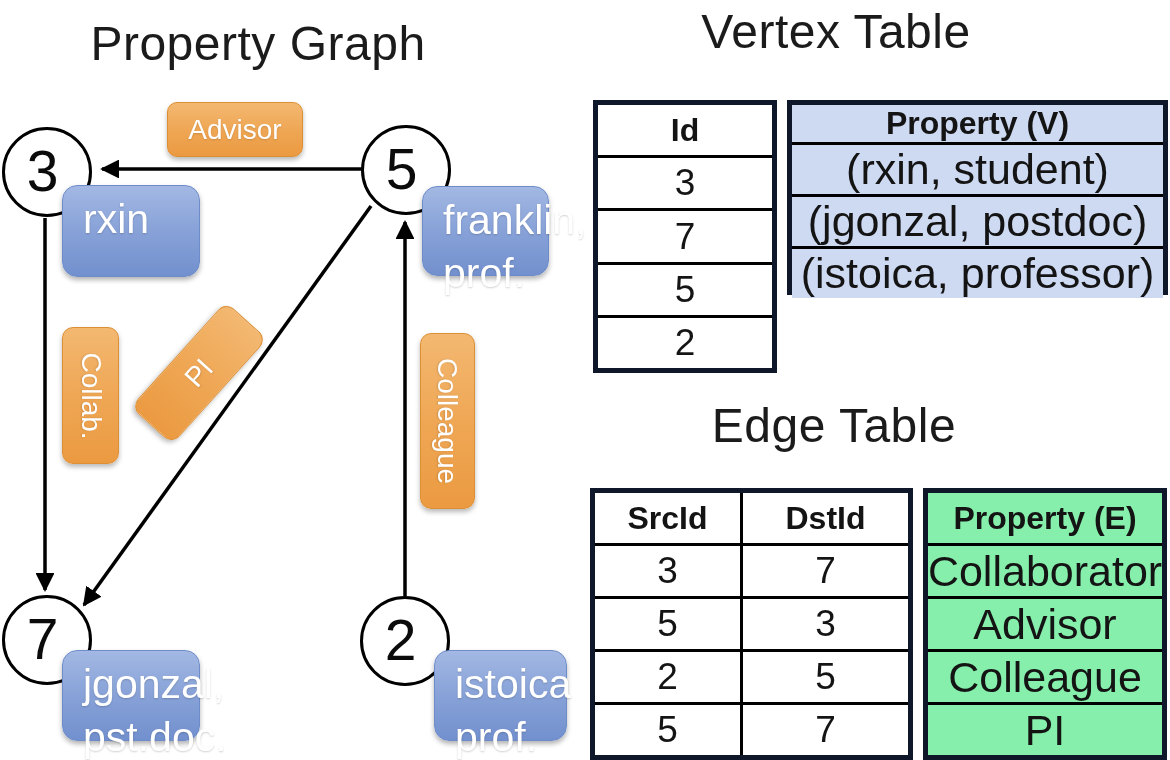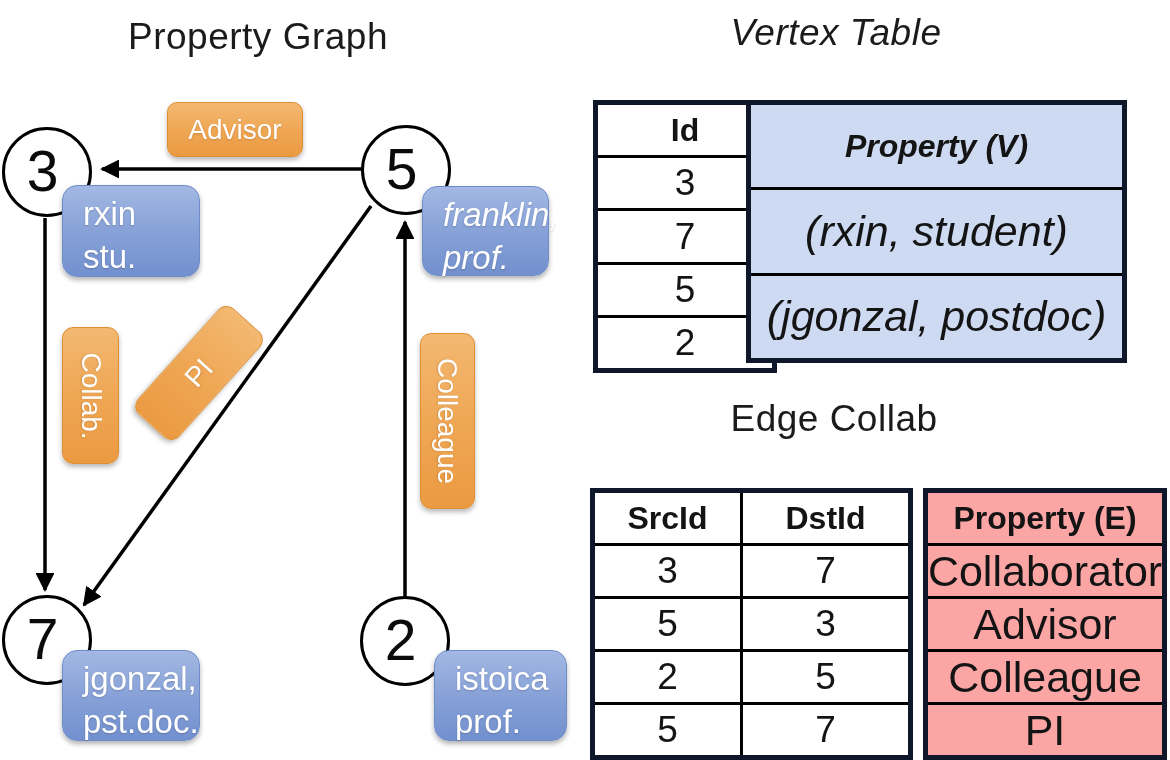--- a/index.html
+++ b/index.html
@@ -5,42 +5,42 @@
   html,body { margin:0; padding:0; background:#ffffff; }
   * { box-sizing:border-box; }
   .stage {
     position:relative; width:1170px; height:760px; background:#ffffff;
     font-family:"Liberation Sans", sans-serif; overflow:hidden; color:#161616;
   }
 
   
   .big-title {
     position:absolute; transform:translateX(-50%);
-    font-size:37px; font-weight:400; letter-spacing:0.5px;
+    font-size:48px; font-weight:400; letter-spacing:0.5px;
     color:#1b1b1b; white-space:nowrap;
   }
 
   
   .edges-svg { position:absolute; left:0; top:0; }
 
   .vertex-circle {
     position:absolute; width:90px; height:90px; border:3.5px solid #000;
     border-radius:50%; background:#fff; display:flex; align-items:center;
     justify-content:center;
   }
   .vertex-circle span {
     font-size:57px; font-weight:400; color:#0b0b0b; margin-left:-9px; margin-top:-2px;
   }
 
   .prop-box {
     position:absolute; border-radius:15px;
     background:linear-gradient(180deg,#a3b8e3 0%, #8aa4d9 45%, #7290ce 100%);
     border:1.5px solid #6d8cc9;
     box-shadow:0 3px 5px rgba(0,0,0,0.30);
-    color:#ffffff; font-size:33px; line-height:1.30;
+    color:#ffffff; font-size:41px; line-height:1.30;
     padding:7px 0 0 20px;
     text-shadow:0 1px 2px rgba(0,0,0,0.18);
   }
 
   .edge-pill {
     position:absolute;
     background:linear-gradient(180deg,#f3b871 0%, #efa755 50%, #eb9a41 100%);
     border:1.5px solid #dd8f33; border-radius:11px;
     box-shadow:0 3px 5px rgba(0,0,0,0.28);
     color:#ffffff; font-size:28px;
@@ -64,21 +64,21 @@
   .tbox .trow.num { font-size:37px; }
 
   .split-row { padding:0; }
   .split-row .cell {
     height:100%; display:flex; align-items:center; justify-content:center;
   }
   .split-row .cell.c1 { width:148px; border-right:3px solid #000;text-align:right; }
   .split-row .cell.c2 { flex:1; }
 
   .fill-vblue  { background:#cedaf2; }
-  .fill-etan   { background:#fca5a5;text-align:center; }
+  .fill-etan   { background:#86efac;text-align:center; }
 </style>
 </head>
 <body>
 
 <div class="stage">
 
   <div class="big-title" style="left:258px; top:16px;">Property Graph</div>
 
   <svg class="edges-svg" width="580" height="760" viewBox="0 0 580 760">
     <defs>
@@ -100,23 +100,22 @@
   </div>
   <div class="vertex-circle" style="left:2px; top:595px;">
     <span>7</span>
   </div>
   <div class="vertex-circle" style="left:360px; top:596px;">
     <span>2</span>
   </div>
 
   <div class="prop-box" style="left:62px; top:185px; width:138px; height:92px;">
     <div>rxin</div>
-    <div>stu.</div>
   </div>
-  <div class="prop-box" style="left:422px; top:186px; width:127px; height:90px;font-style:italic;">
+  <div class="prop-box" style="left:422px; top:186px; width:127px; height:90px;">
     <div>franklin,</div>
     <div>prof.</div>
   </div>
   <div class="prop-box" style="left:62px; top:650px; width:138px; height:91px;">
     <div>jgonzal,</div>
     <div>pst.doc.</div>
   </div>
   <div class="prop-box" style="left:422px; top:650px; width:133px; height:91px;margin-left:12px;">
     <div>istoica</div>
     <div>prof.</div>
@@ -128,37 +127,38 @@
   <div class="edge-pill" style="left:62px; top:327px; width:57px; height:137px;">
     <span class="vtext">Collab.</span>
   </div>
   <div class="edge-pill" style="left:171px; top:302px; width:56px; height:142px; transform:rotate(42deg);">
     <span class="vtext-up">PI</span>
   </div>
   <div class="edge-pill" style="left:420px; top:333px; width:55px; height:176px;">
     <span class="vtext">Colleague</span>
   </div>
 
-  <div class="big-title" style="left:836px; top:12px;font-style:italic;">Vertex Table</div>
+  <div class="big-title" style="left:836px; top:4px;">Vertex Table</div>
 
   <div class="tbox" style="left:593px; top:100px; width:184px; height:273px;">
     <div class="trow head">Id</div>
     <div class="trow num">3</div>
     <div class="trow num">7</div>
     <div class="trow num">5</div>
     <div class="trow num">2</div>
   </div>
 
-  <div class="tbox fill-vblue" style="left:746px; top:100px; width:381px; height:263px;font-style:italic;">
+  <div class="tbox fill-vblue" style="left:787px; top:100px; width:381px; height:195px;">
     <div class="trow head fill-vblue">Property (V)</div>
     <div class="trow fill-vblue">(rxin, student)</div>
     <div class="trow fill-vblue">(jgonzal, postdoc)</div>
+    <div class="trow fill-vblue">(istoica, professor)</div>
   </div>
 
-  <div class="big-title" style="left:834px; top:398px;">Edge Collab</div>
+  <div class="big-title" style="left:834px; top:398px;">Edge Table</div>
 
   <div class="tbox" style="left:590px; top:488px; width:323px; height:272px;">
     <div class="trow head split-row">
       <div class="cell c1">SrcId</div>
       <div class="cell c2">DstId</div>
     </div>
     <div class="trow num split-row">
       <div class="cell c1">3</div>
       <div class="cell c2">7</div>
     </div>

